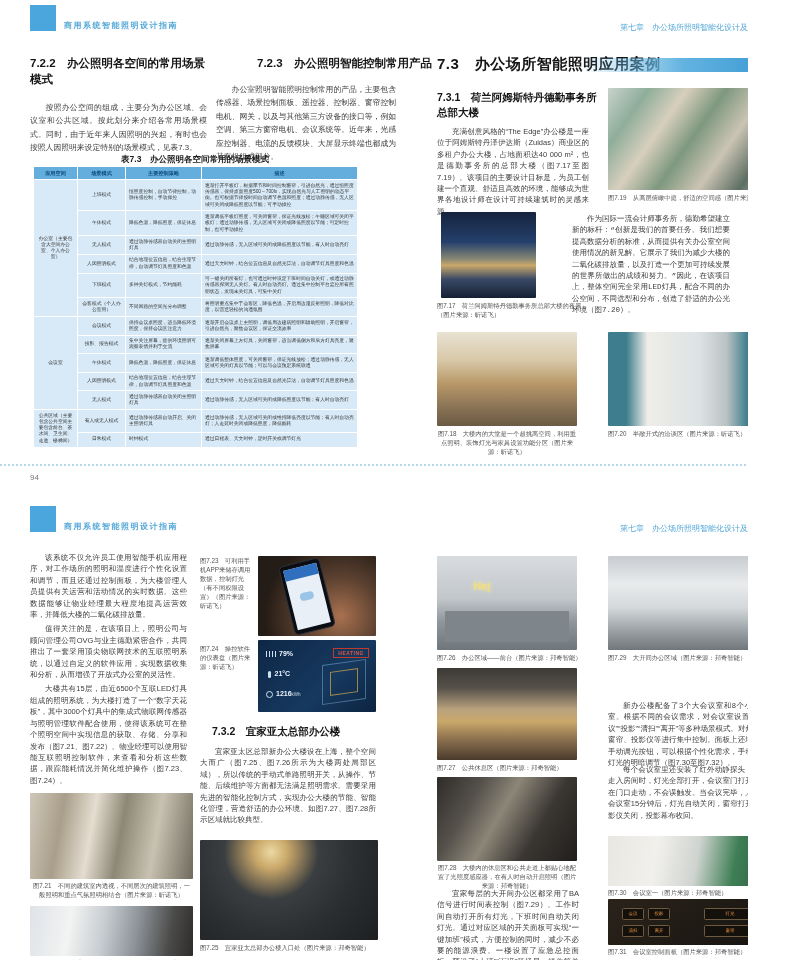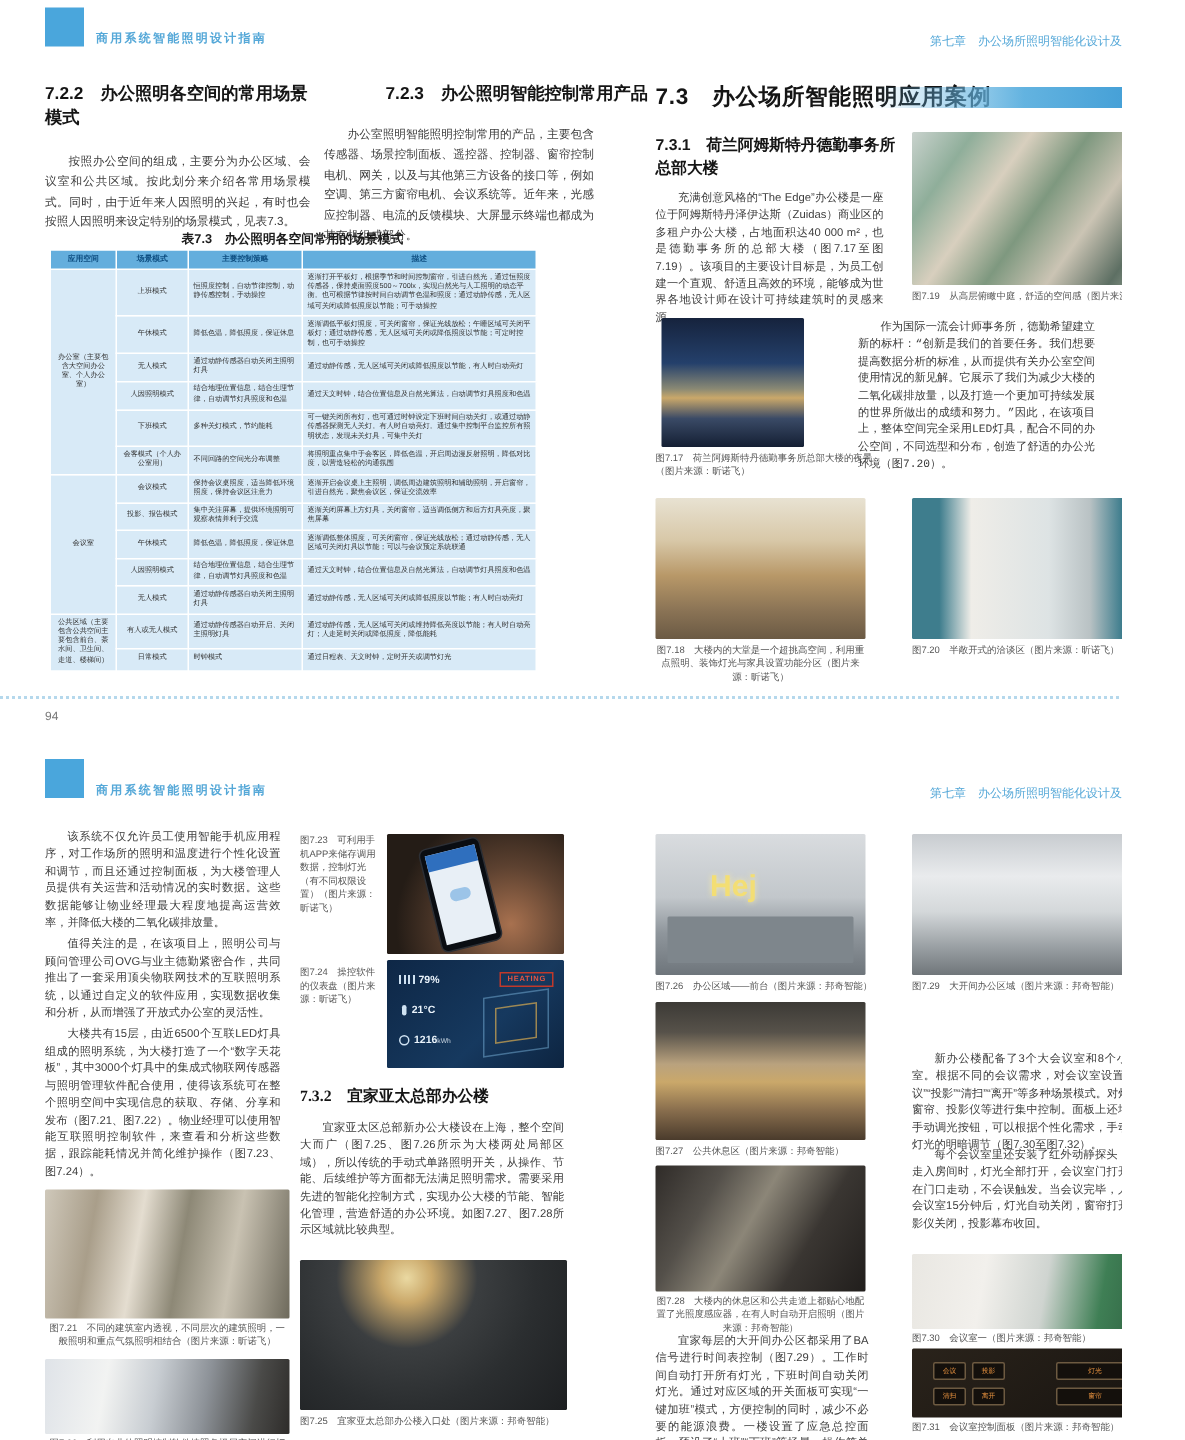--- a/index.html
+++ b/index.html
@@ -48,21 +48,21 @@
   .pbtn{position:absolute;border:1px solid #6d5a41;background:#14100c;color:#e8923f;
         font-size:4.5px;line-height:9px;text-align:center;border-radius:1.5px;}
   
   .phonebg{background:radial-gradient(circle at 70% 75%,#a8714f 0%,#5c4130 38%,#241c16 75%);}
   .phone{position:absolute;left:24%;top:6%;width:34%;height:86%;background:#0a0d12;
          border-radius:5px;transform:rotate(-14deg);border:1px solid #2c2f35;}
   .phone .scr{position:absolute;left:8%;top:6%;width:84%;height:88%;background:#e8eff6;}
   .phone .bar{position:absolute;left:0;top:0;width:100%;height:18%;background:#2f6fbe;}
   .phone .dot{position:absolute;left:30%;top:42%;width:40%;height:14%;border-radius:8px;
               background:#9cc4e8;}
-  .hej{position:absolute;left:26%;top:26%;font-size:20px;font-weight:bold;color:#f3de74;
+  .hej{position:absolute;left:26%;top:26%;font-size:11px;font-weight:bold;color:#f3de74;
        text-shadow:0 0 4px rgba(255,240,160,.8);}
 </style>
 </head>
 <body>
 
 <div class="canvas">
 
   <div>
     <div class="sq" style="left:30px;top:5px;width:26px;height:26px;"></div>
     <div class="abs bookhead" style="left:64px;top:20px;">商用系统智能照明设计指南</div>
@@ -223,21 +223,21 @@
     <div class="abs fig-label" style="left:200px;top:644px;width:52px;">图7.24　操控软件的仪表盘（图片来源：昕诺飞）</div>
     <div class="img dash" style="left:258px;top:640px;width:118px;height:72px;">
       <div class="stat" style="left:8px;top:10px;"><span class="ppl"></span><span>79%</span></div>
       <div class="heatbox" style="right:7px;top:8px;">HEATING</div>
       <div class="stat" style="left:10px;top:30px;"><span class="thermo"></span><span>21°C</span></div>
       <div class="stat" style="left:8px;top:50px;"><span class="bulb"></span><span>1216</span><span class="unit">kWh</span></div>
       <div class="wire" style="right:10px;top:22px;width:42px;height:38px;transform:skewY(-8deg);"></div>
       <div class="wire" style="right:18px;top:30px;width:26px;height:22px;transform:skewY(-8deg);border-color:rgba(230,180,80,.65);"></div>
     </div>
 
-    <div class="abs h3" style="left:200px;top:724px;width:178px;font-family:Liberation Serif, serif;">7.3.2　宜家亚太总部办公楼</div>
+    <div class="abs h3" style="left:212px;top:724px;width:178px;">7.3.2　宜家亚太总部办公楼</div>
     <div class="abs p2" style="left:200px;top:746px;width:176px;">宜家亚太区总部新办公大楼设在上海，整个空间大而广（图7.25、图7.26所示为大楼两处局部区域），所以传统的手动式单路照明开关，从操作、节能、后续维护等方面都无法满足照明需求。需要采用先进的智能化控制方式，实现办公大楼的节能、智能化管理，营造舒适的办公环境。如图7.27、图7.28所示区域就比较典型。</div>
 
     <div class="img" style="left:200px;top:840px;width:178px;height:100px;background:radial-gradient(circle at 40% 12%,#ead9a2 0%,#caa86a 12%,#3b3e40 34%,#2b2e30 62%,#1d1f21 100%);"></div>
     <div class="abs cap nowrap" style="left:200px;top:944px;width:200px;">图7.25　宜家亚太总部办公楼入口处（图片来源：邦奇智能）</div>
   </div>
 
   <div>
     <div class="abs chaphead" style="left:480px;top:523px;width:284px;">第七章　办公场所照明智能化设计及应用</div>
     <div class="sq" style="left:770px;top:523px;width:10px;height:10px;"></div>
 

